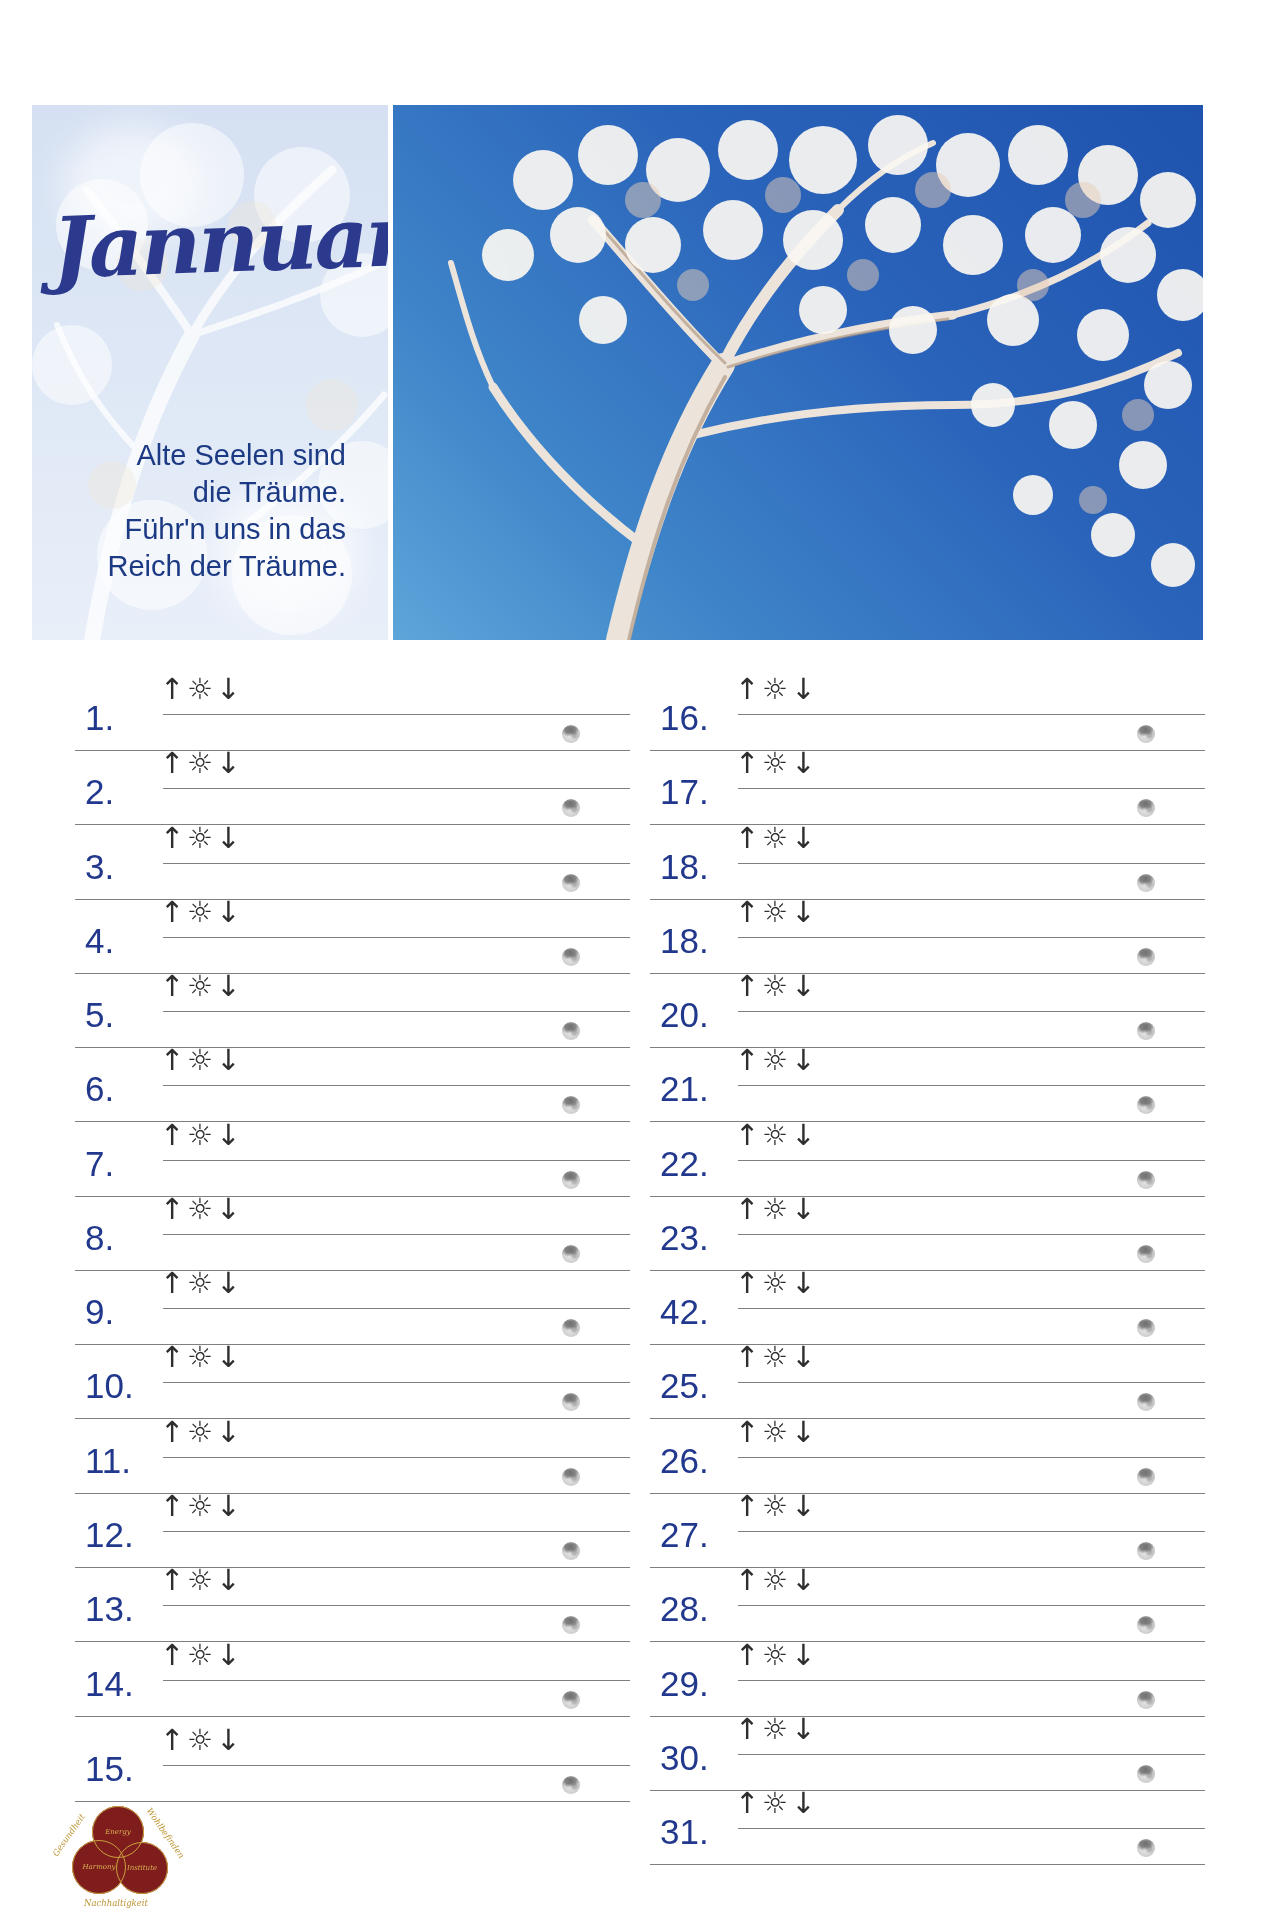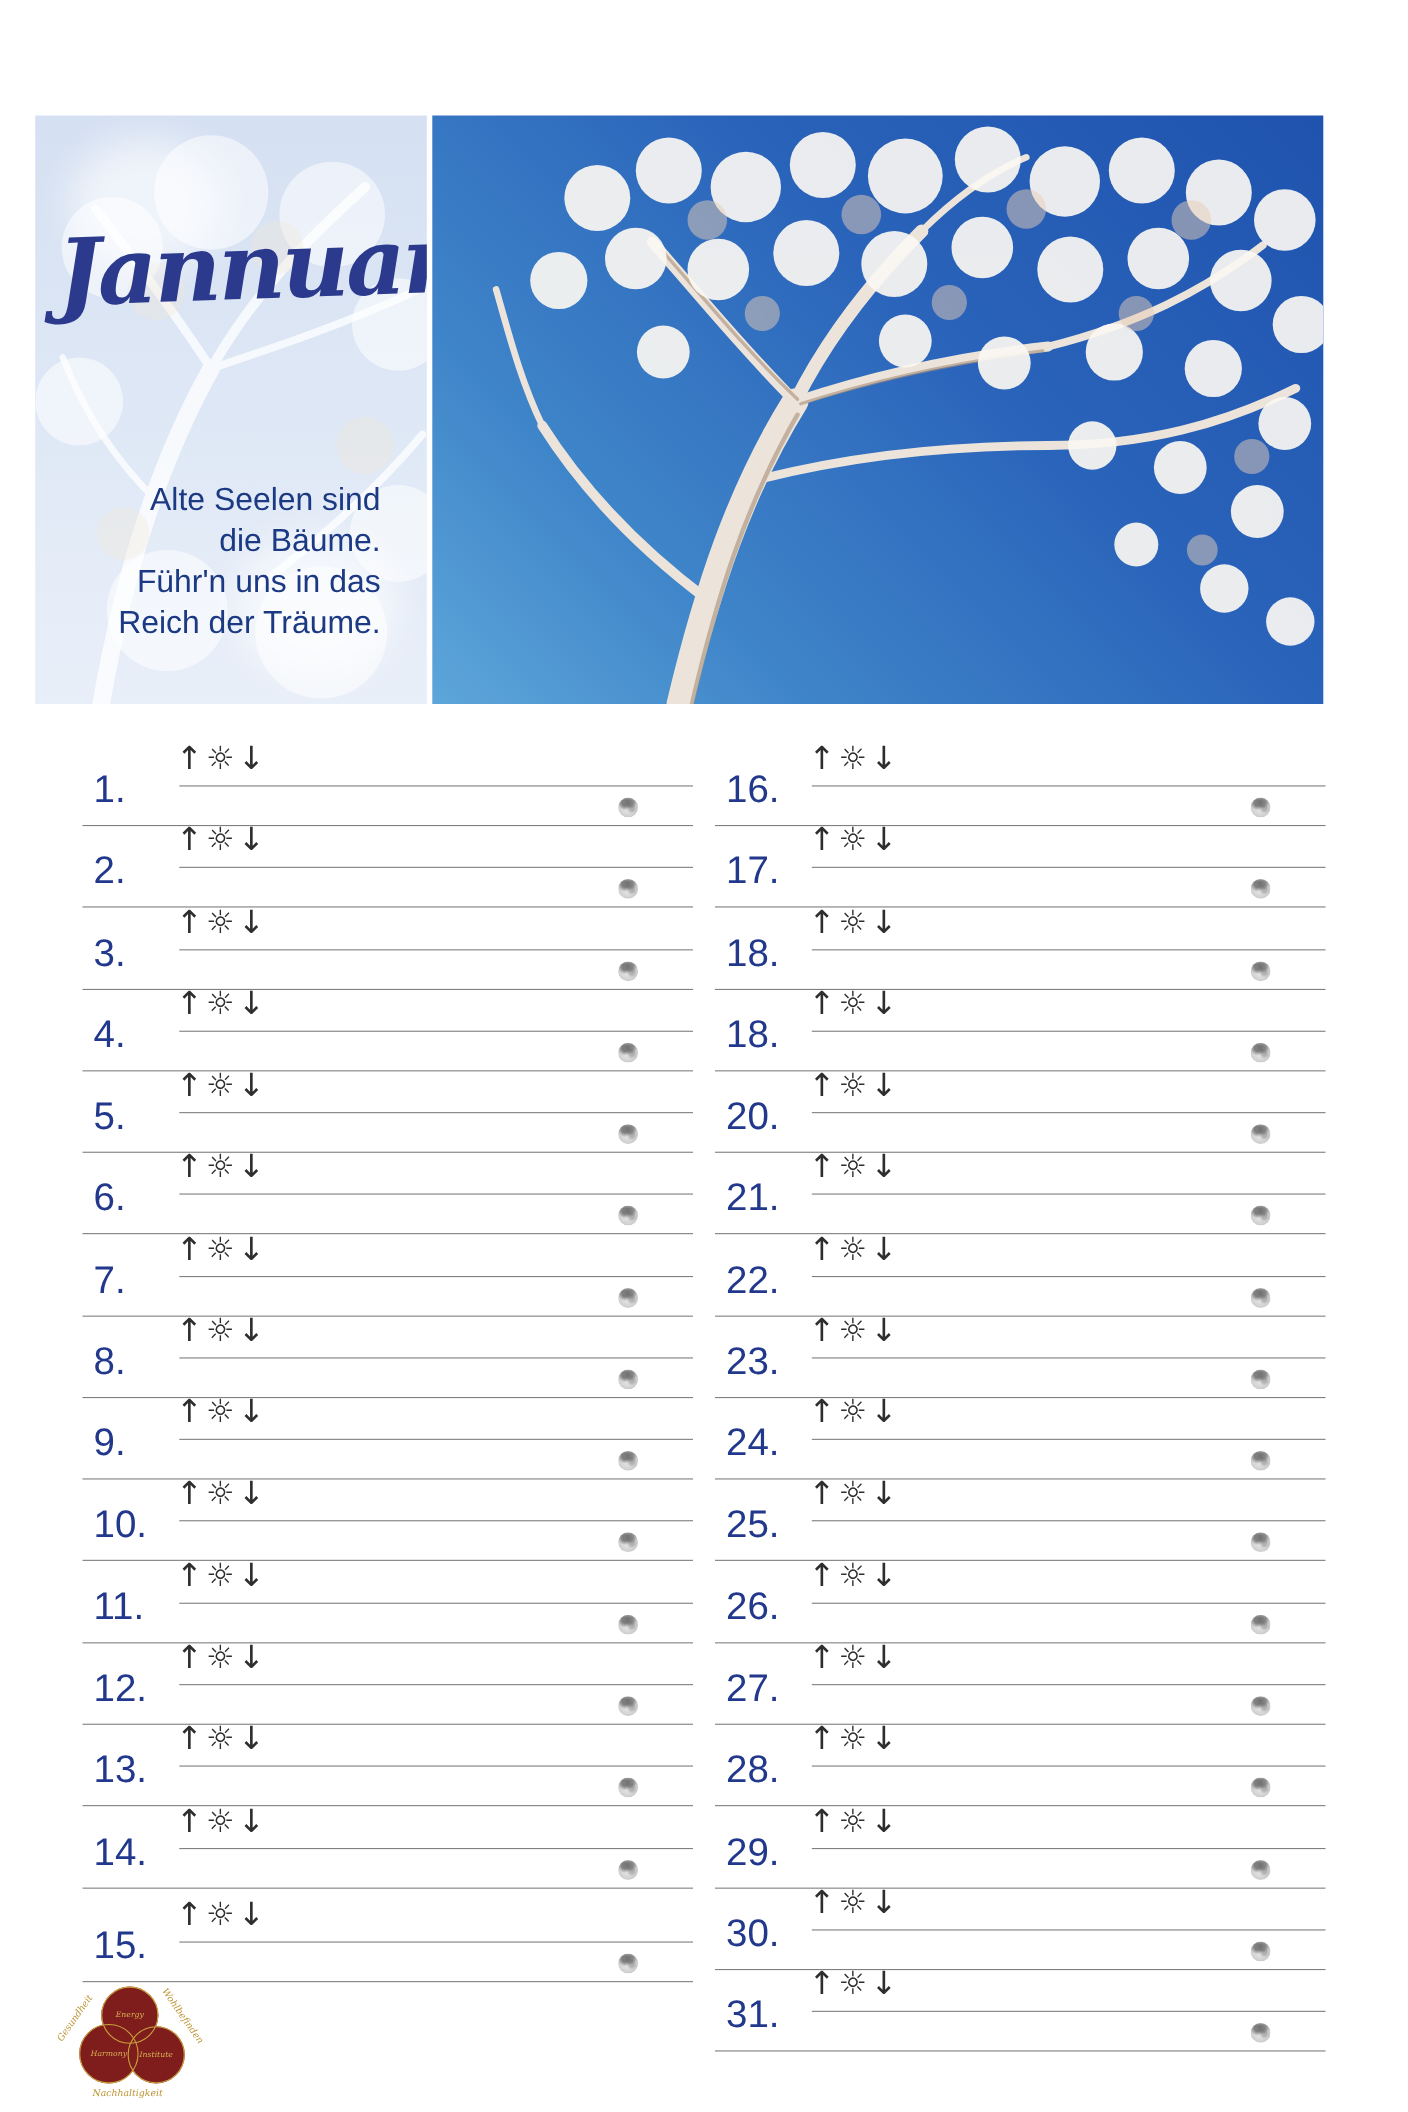--- a/index.html
+++ b/index.html
@@ -85,21 +85,21 @@
           <circle cx="220" cy="120" r="24"></circle>
         <circle cx="300" cy="300" r="26"></circle>
           <circle cx="80" cy="380" r="24"></circle>
       </g>
     </svg>
     <div class="blob" style="left:30px;top:20px;width:140px;height:120px;"></div>
     <div class="blob" style="left:180px;top:380px;width:150px;height:130px;"></div>
     <div class="month-title">Jannuar</div>
     <div class="month-poem">
       <span style="display:block">Alte Seelen sind</span>
-      <span style="display:block">die Bäume.</span>
+      <span style="display:block">die Träume.</span>
       <span style="display:block">Führ'n uns in das</span>
       <span style="display:block">Reich der Träume.</span>
     </div>
   </div>
 
   <div class="photo">
     <svg width="810" height="535" viewBox="0 0 810 535">
       <g fill="none" stroke="#ece4da" stroke-linecap="round">
         <path d="M225,535 C250,430 280,340 330,260" stroke-width="24"></path>
         <path d="M330,260 C360,200 400,150 445,105" stroke-width="12"></path>
@@ -320,21 +320,21 @@
       <span class="moon"></span>
     </div>
       <div class="day-row col-right" style="top: 1192.89px;">
       <span class="day-num">23.</span>
       <span class="sun-icon">↑☼↓</span>
       <div class="wline l1"></div>
       <div class="wline l2"></div>
       <span class="moon"></span>
     </div>
       <div class="day-row col-right" style="top: 1267.16px;">
-      <span class="day-num">24.</span>
+      <span class="day-num">42.</span>
       <span class="sun-icon">↑☼↓</span>
       <div class="wline l1"></div>
       <div class="wline l2"></div>
       <span class="moon"></span>
     </div>
       <div class="day-row col-right" style="top: 1341.43px;">
       <span class="day-num">25.</span>
       <span class="sun-icon">↑☼↓</span>
       <div class="wline l1"></div>
       <div class="wline l2"></div>

